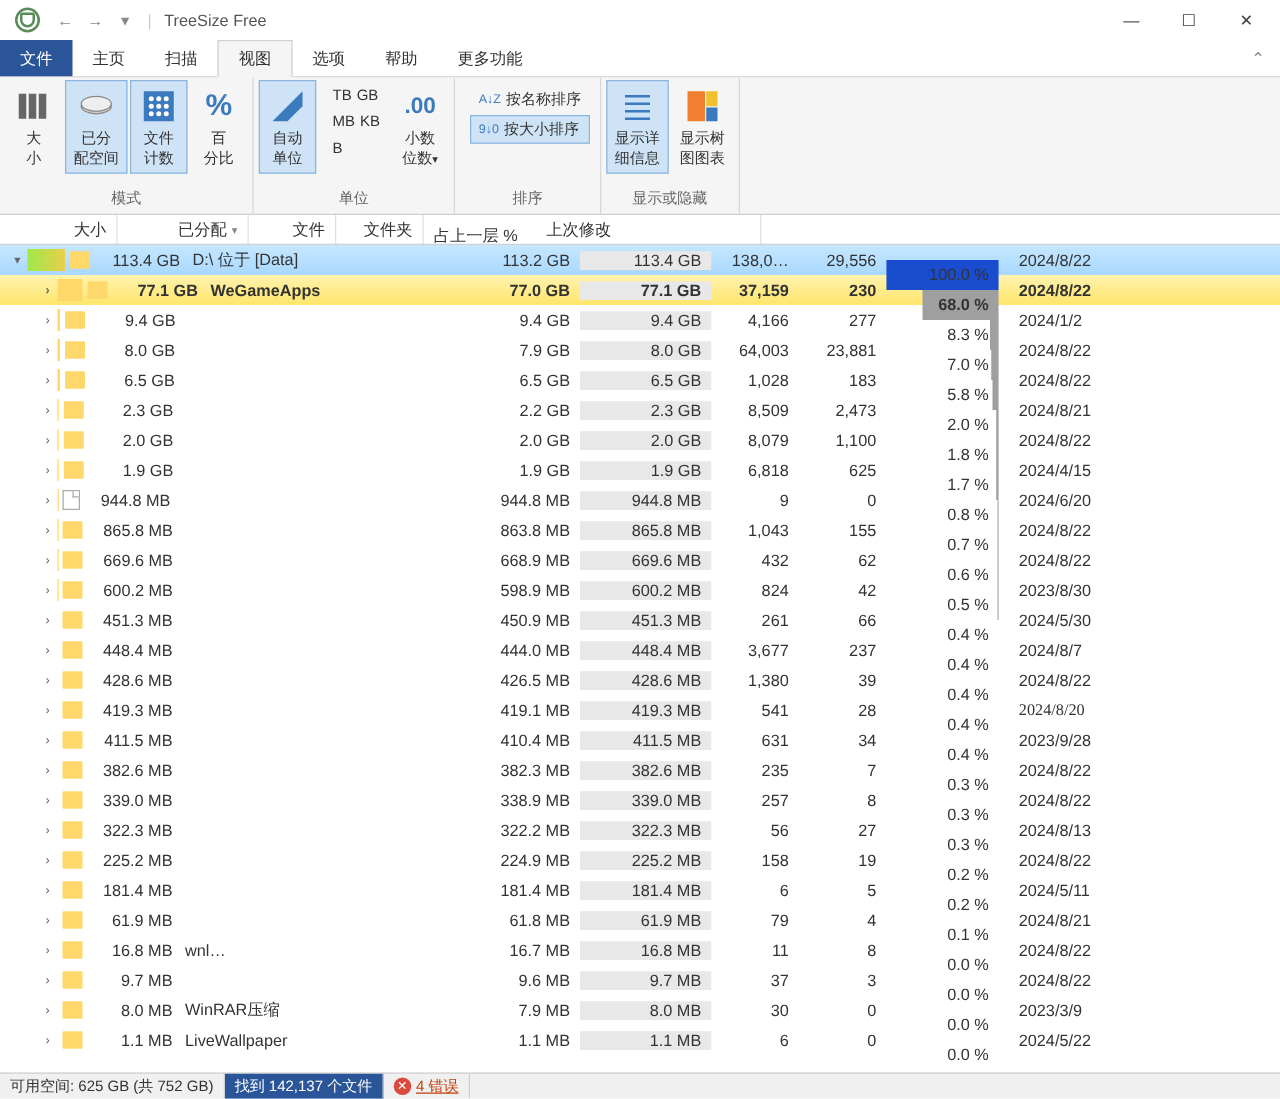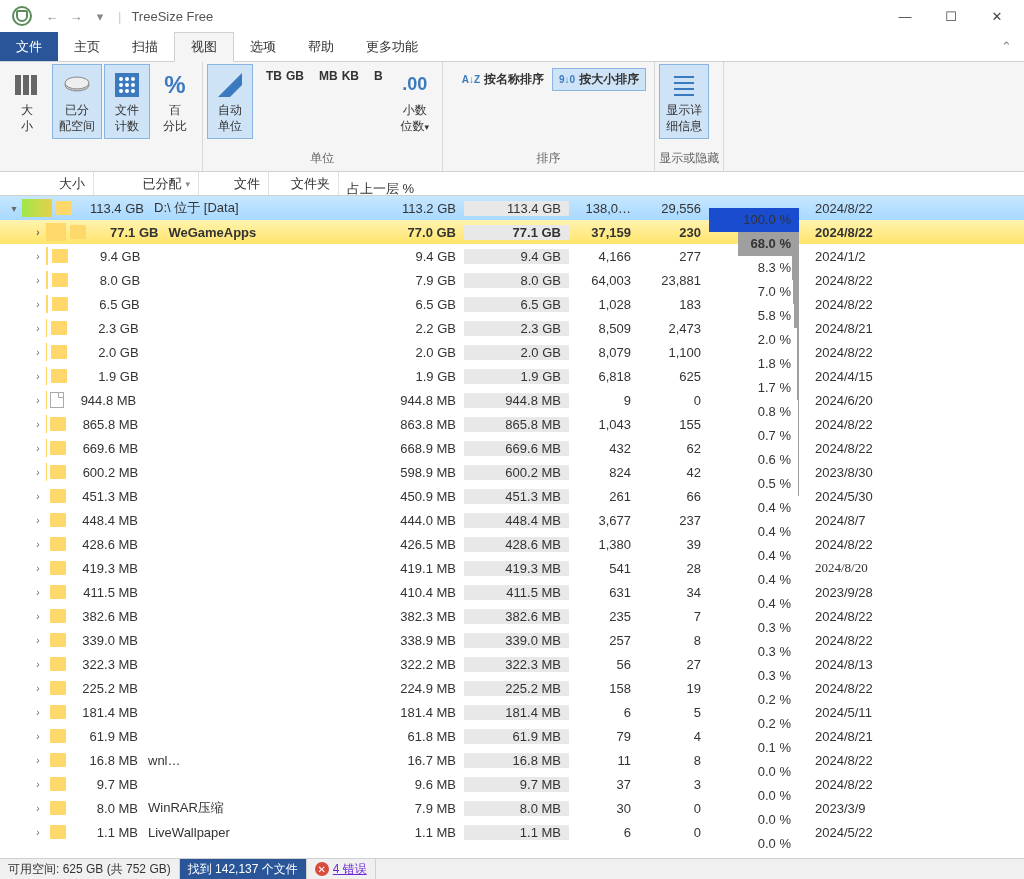--- a/index.html
+++ b/index.html
@@ -23,21 +23,21 @@
 .menubar .collapse { margin-left: auto; padding: 0 12px; display: flex; align-items: center; color: #888; cursor: pointer; }
 
 
 .ribbon { height: 110px; background: #f5f5f5; border-bottom: 1px solid #d0d0d0; display: flex; }
 .ribbon-group { border-right: 1px solid #d8d8d8; display: flex; flex-direction: column; padding: 2px 4px; }
 .ribbon-group .controls { flex: 1; display: flex; align-items: flex-start; gap: 2px; }
 .ribbon-group .label { text-align: center; font-size: 12px; color: #666; padding-bottom: 2px; }
 .ribbon-btn { display: flex; flex-direction: column; align-items: center; justify-content: flex-start; padding: 4px 6px; cursor: pointer; min-width: 40px; text-align: center; font-size: 12px; line-height: 1.3; border: 1px solid transparent; }
 .ribbon-btn.sel { background: #cfe3f7; border: 1px solid #8ab5e0; }
 .ribbon-btn .icon { width: 32px; height: 32px; margin-bottom: 2px; display: flex; align-items: center; justify-content: center; }
-.ribbon-small-col { display: flex; flex-direction: row; gap: 1px; padding-top: 2px; margin-left: 4px; font-weight: bold; }
+.ribbon-small-col { display: flex; flex-direction: column; gap: 1px; padding-top: 2px; margin-left: 4px; }
 .ribbon-small-btn { padding: 2px 6px; font-size: 12px; cursor: pointer; border: 1px solid transparent; display:flex; align-items:center; gap:4px; }
 .ribbon-small-btn.sel { background: #cfe3f7; border: 1px solid #8ab5e0; }
 
 
 .colheader { height: 24px; display: flex; background: #fff; border-bottom: 1px solid #d0d0d0; }
 .colheader .cell { border-right: 1px solid #e0e0e0; padding: 0 8px; display: flex; align-items: center; font-size: 13px; color: #333; }
 .colheader .cell.right { justify-content: flex-end; }
 .colheader .cell.drop::after { content: "▾"; font-size: 9px; color: #888; margin-left: 4px; }
 
 
@@ -56,21 +56,21 @@
 .row .pct-cell .pct-text { position: absolute; right: 8px; top: 0; line-height: 24px; z-index: 1; }
 .row.root { background: linear-gradient(#c6e7ff, #a8d8ff); }
 .row.hl { background: linear-gradient(#fff3b0, #ffe56b); font-weight: 700; }
 .row .allocated-bg { background: #e8e8e8; }
 
 
 .statusbar { height: 21px; background: #f0f0f0; border-top: 1px solid #d0d0d0; display: flex; align-items: center; font-size: 12px; }
 .statusbar .seg { padding: 0 8px; border-right: 1px solid #d0d0d0; height: 100%; display: flex; align-items: center; }
 .statusbar .seg.found { background: #2a5699; color: #fff; }
 .statusbar .err-icon { width: 14px; height: 14px; background: #d94b3d; border-radius: 50%; color: #fff; display: inline-flex; align-items: center; justify-content: center; font-size: 10px; margin-right: 4px; }
-.statusbar a { color: #6d28d9; text-decoration: underline; cursor: pointer; }
+.statusbar a { color: #c2410c; text-decoration: underline; cursor: pointer; }
 
 
 .c-name { width: 370px; }
 .c-size { width: 94px; }
 .c-alloc { width: 105px; }
 .c-files { width: 70px; }
 .c-folders { width: 70px; }
 .c-pct { width: 90px; margin-top: 24px; }
 .c-date { width: 180px; }
 </style>
@@ -144,20 +144,21 @@
           </span>
           <span style="white-space:pre-line">文件
 计数</span>
         </div>
       <div class="ribbon-btn">
           <span class="icon" style="font-size:24px;color:#3b7abf;font-weight:700">%</span>
           <span style="white-space:pre-line">百
 分比</span>
         </div>
     </div>
+    <div class="label">模式</div>
   </div>
 
   <div class="ribbon-group">
     <div class="controls">
       <div class="ribbon-btn sel">
           <span class="icon">
             <svg width="28" height="28">
               <polygon points="2,26 26,2 26,14 14,26" fill="#3b7abf"></polygon>
             </svg>
           </span>
@@ -211,31 +212,43 @@
                 <line x1="4" y1="6" x2="24" y2="6"></line>
                 <line x1="4" y1="12" x2="24" y2="12"></line>
                 <line x1="4" y1="18" x2="24" y2="18"></line>
                 <line x1="4" y1="24" x2="24" y2="24"></line>
               </g>
             </svg>
           </span>
           <span style="white-space:pre-line">显示详
 细信息</span>
         </div>
+      <div class="ribbon-btn">
+          <span class="icon">
+            <svg width="28" height="28">
+              <rect x="2" y="2" width="14" height="24" fill="#f08030"></rect>
+              <rect x="17" y="2" width="9" height="12" fill="#f0c030"></rect>
+              <rect x="17" y="15" width="9" height="11" fill="#3b7abf"></rect>
+            </svg>
+          </span>
+          <span style="white-space:pre-line">显示树
+图图表</span>
+        </div>
     </div>
     <div class="label">显示或隐藏</div>
   </div>
 </div>
 
 <div class="colheader">
   <div class="cell c-size right">大小</div>
   <div class="cell c-alloc right drop">已分配</div>
   <div class="cell c-files right">文件</div>
   <div class="cell c-folders right">文件夹</div>
   <div class="cell c-pct right">占上一层 % ...</div>
+  <div class="cell c-date">上次修改</div>
 </div>
 
 <div class="grid" id="grid">
     <div class="row root">
       <div class="cell namecell c-name" style="padding-left: 6px;">
         <span class="expander">▾</span>
         <span class="bar" style="width:30px;background:linear-gradient(90deg,#9fe84a,#e8cf4a);margin-right:4px"></span>
         <span class="folder-icon"></span>
         <span style="min-width:66px;text-align:right;display:inline-block;margin-right:10px">113.4 GB</span>
         <span>D:\ 位于  [Data]</span>

